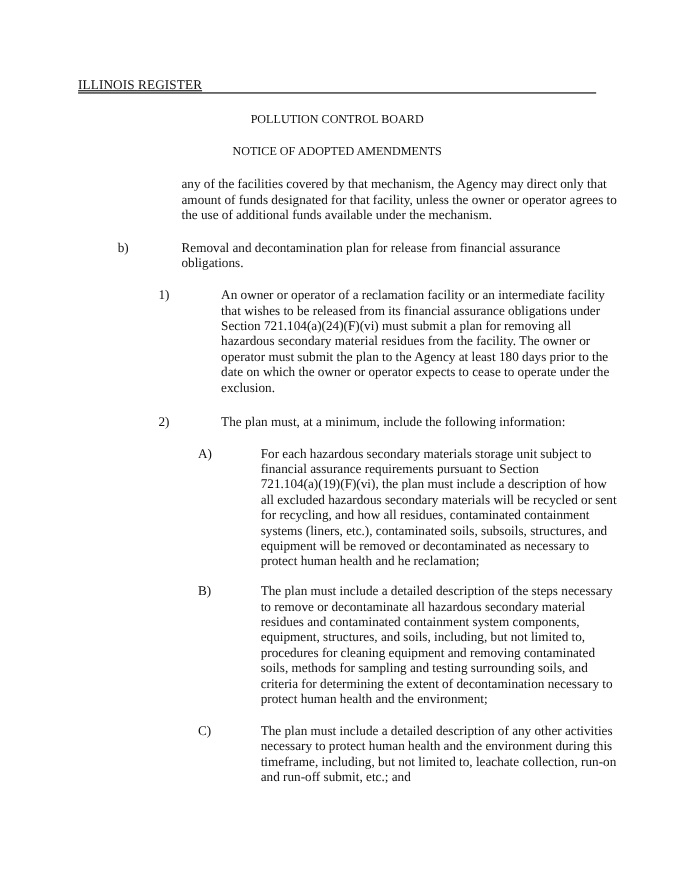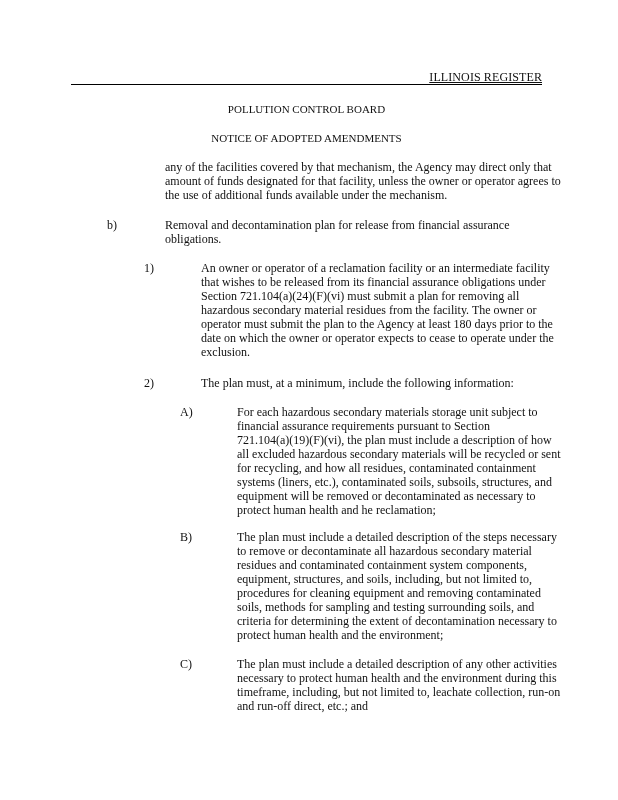--- a/index.html
+++ b/index.html
@@ -1,19 +1,19 @@
 <!DOCTYPE html>
 <html><head>
 <meta charset="utf-8">
 <style>
   html, body { margin:0; padding:0; background:#ffffff; }
   body { width:618px; height:800px; position:relative; overflow:hidden;
          font-family:"Liberation Serif", "DejaVu Serif", serif; color:#111; }
   .page { position:absolute; left:0; top:0; width:618px; height:800px; }
-  .hdr-title { position:absolute; left:71px; width:471px; top:70px; text-align:right;
+  .hdr-title { position:absolute; left:71px; width:471px; top:70px; text-align:left;
                font-size:12px; letter-spacing:0.1px; }
   .hdr-title span { text-decoration:underline; }
   .rule { position:absolute; left:71px; width:471px; top:84px; height:0;
           border-top:1px solid #000; }
   .hdr-sub { position:absolute; left:71px; width:471px; text-align:center; font-size:11px; }
   .block { position:absolute; font-size:12px; line-height:14px;margin-left:21px; }
   .line { display:block; white-space:nowrap; }
   .label { position:absolute; font-size:12px; line-height:14px; }
 </style>
 </head>
@@ -78,16 +78,16 @@
     <span class="line">soils, methods for sampling and testing surrounding soils, and</span>
     <span class="line">criteria for determining the extent of decontamination necessary to</span>
     <span class="line">protect human health and the environment;</span>
   </div>
 
   <div class="label" style="left:180px; top:657px;">C)</div>
   <div class="block" style="left:216px; top:657px;">
     <span class="line">The plan must include a detailed description of any other activities</span>
     <span class="line">necessary to protect human health and the environment during this</span>
     <span class="line">timeframe, including, but not limited to, leachate collection, run-on</span>
-    <span class="line">and run-off direct, etc.; and</span>
+    <span class="line">and run-off submit, etc.; and</span>
   </div>
 
 </div>
 
 </body></html>

